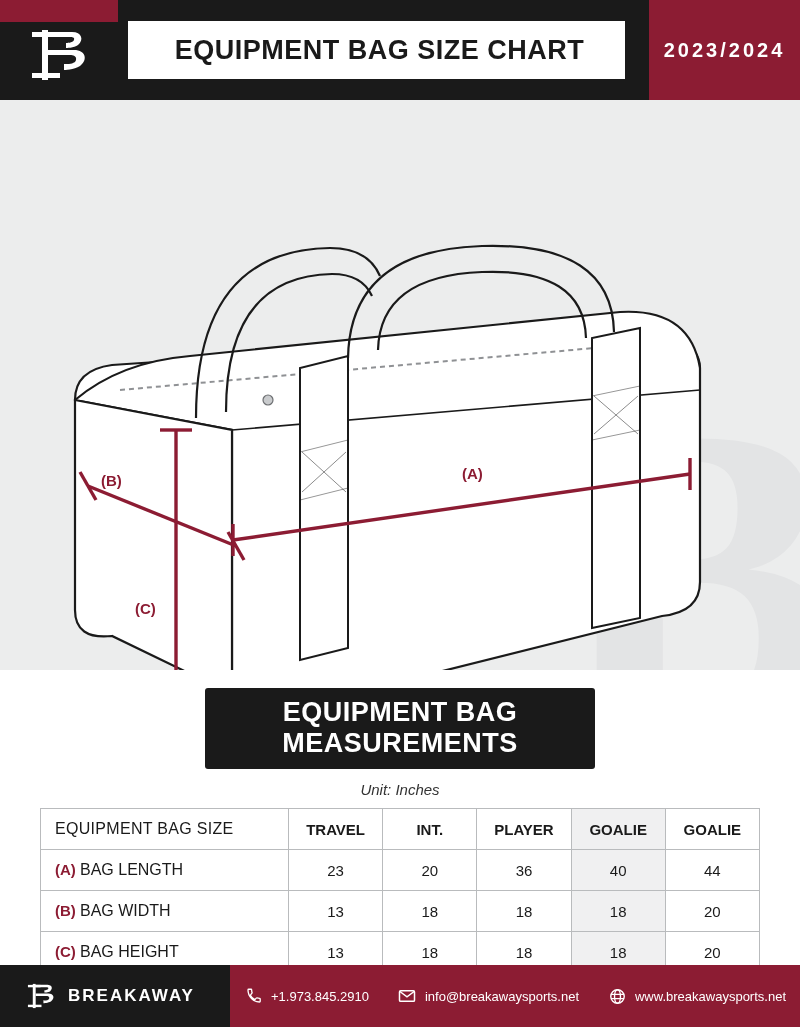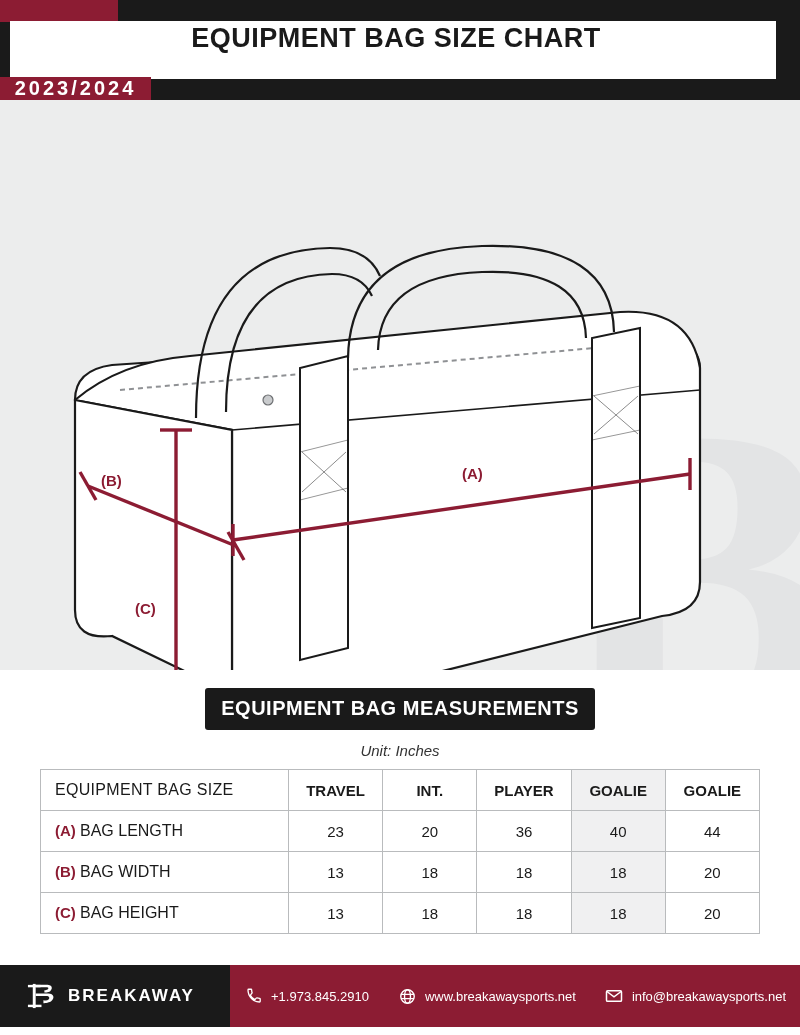--- a/index.html
+++ b/index.html
@@ -21,21 +21,20 @@
     background: #ffffff;
   }
 
   
   .header {
     position: relative;
     height: 100px;
     background: #1a1a1a;
     display: flex;
     align-items: stretch;
-    flex-direction: column;
   }
   .header-left {
     width: 118px;
     background: #1a1a1a;
     position: relative;
   }
   .header-maroon {
     position: absolute;
     left: 0;
     top: 0;
@@ -129,21 +128,21 @@
     position: relative;
     background: #ffffff;
     padding-top: 18px;
   }
   .measure-title {
     margin: 0 auto;
     width: 390px;
     background: #1a1a1a;
     color: #ffffff;
     text-align: center;
-    font-size: 20px;
+    font-size: 27px;
     font-weight: bold;
     letter-spacing: 0.5px;
     padding: 9px 0 10px 0;
     border-radius: 3px;
   }
   .unit-line {
     text-align: center;
     font-style: italic;
     font-size: 15px;
     color: #333333;
@@ -383,33 +382,33 @@
       <div class="contact-item">
         <span class="contact-icon">
           <svg width="16" height="16" viewBox="0 0 24 24" fill="none" stroke="#ffffff" stroke-width="2">
             <path d="M6.6 10.8c1.4 2.8 3.8 5.2 6.6 6.6l2.2-2.2c.3-.3.7-.4 1.1-.3 1.2.4 2.5.6 3.8.6.6 0 1 .4 1 1V20c0 .6-.4 1-1 1C11.3 21 3 12.7 3 2.9c0-.6.4-1 1-1h3.5c.6 0 1 .4 1 1 0 1.3.2 2.6.6 3.8.1.4 0 .8-.3 1.1z"></path>
           </svg>
         </span>
         <span>+1.973.845.2910</span>
       </div>
       <div class="contact-item">
         <span class="contact-icon">
+          <svg width="18" height="18" viewBox="0 0 24 24" fill="none" stroke="#ffffff" stroke-width="2">
+            <rect x="2" y="5" width="20" height="14" rx="1.5"></rect>
+            <path d="M2.5 6 L12 13 L21.5 6"></path>
+          </svg>
+        </span>
+        <span>info@breakawaysports.net</span>
+      </div>
+      <div class="contact-item">
+        <span class="contact-icon">
           <svg width="17" height="17" viewBox="0 0 24 24" fill="none" stroke="#ffffff" stroke-width="2">
             <circle cx="12" cy="12" r="9.5"></circle>
             <ellipse cx="12" cy="12" rx="4.2" ry="9.5"></ellipse>
             <path d="M2.8 9 H21.2 M2.8 15 H21.2"></path>
           </svg>
         </span>
         <span>www.breakawaysports.net</span>
       </div>
-      <div class="contact-item">
-        <span class="contact-icon">
-          <svg width="18" height="18" viewBox="0 0 24 24" fill="none" stroke="#ffffff" stroke-width="2">
-            <rect x="2" y="5" width="20" height="14" rx="1.5"></rect>
-            <path d="M2.5 6 L12 13 L21.5 6"></path>
-          </svg>
-        </span>
-        <span>info@breakawaysports.net</span>
-      </div>
     </div>
   </div>
 
 </div>
 
 </body></html>

